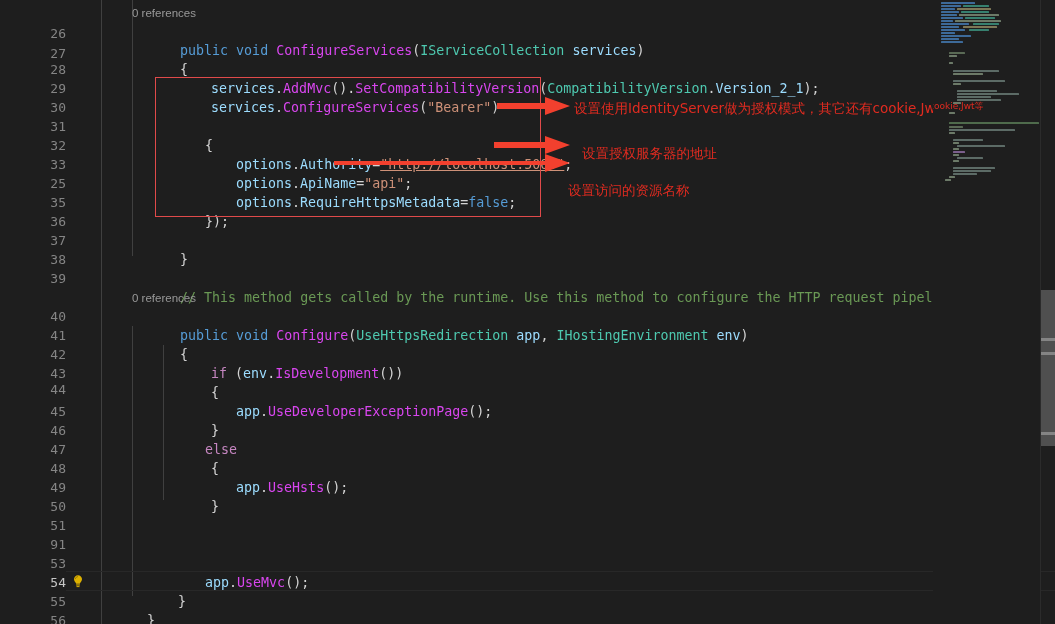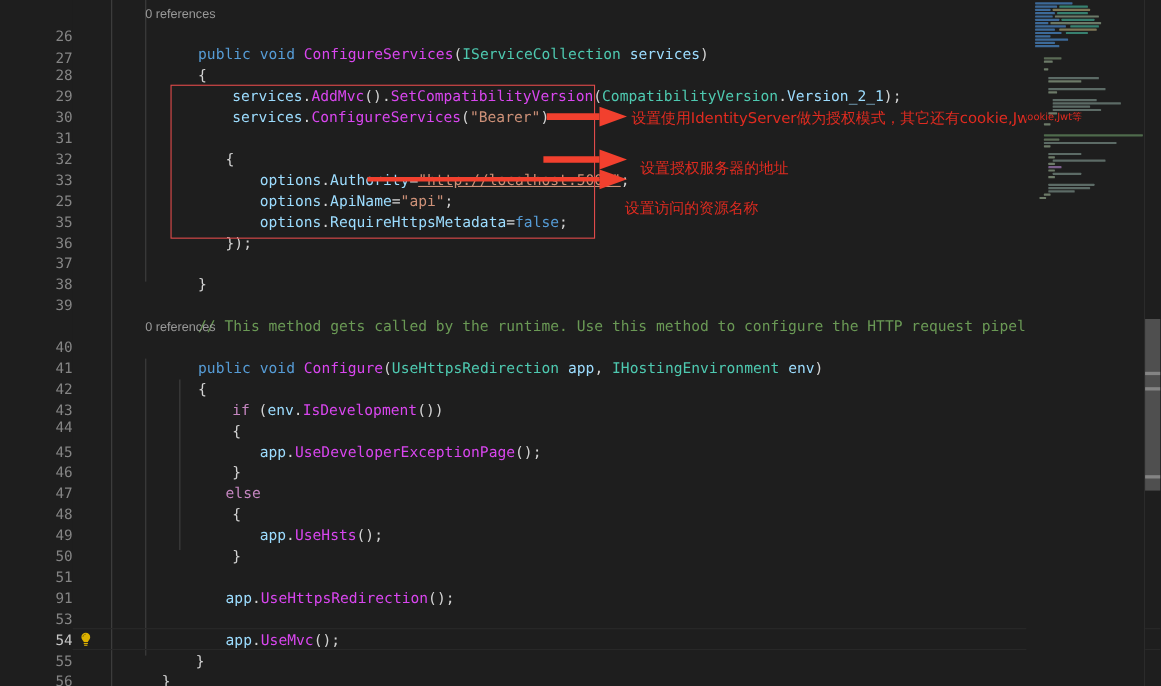--- a/index.html
+++ b/index.html
@@ -251,23 +251,20 @@
     </div>
 
     <div class="line" style="top:458px">
       <span style="display:inline-block;width:188px"></span><span class="var">app</span><span class="pun">.</span><span class="fn">UseHsts</span><span class="pun">();</span>
     </div>
 
     <div class="line" style="top:477px">
       <span style="display:inline-block;width:163px"></span><span class="pun">}</span>
     </div>
 
-    <div class="line" style="top:515px">
-      <span style="display:inline-block;width:157px"></span><span class="var">app</span><span class="pun">.</span><span class="fn">UseHttpsRedirection</span><span class="pun">();</span>
-    </div>
 
 
     <div class="line" style="top:553px">
       <span style="display:inline-block;width:157px"></span><span class="var">app</span><span class="pun">.</span><span class="fn">UseMvc</span><span class="pun">();</span>
     </div>
 
     <div class="line" style="top:572px">
       <span style="display:inline-block;width:130px"></span><span class="pun">}</span>
     </div>
 

